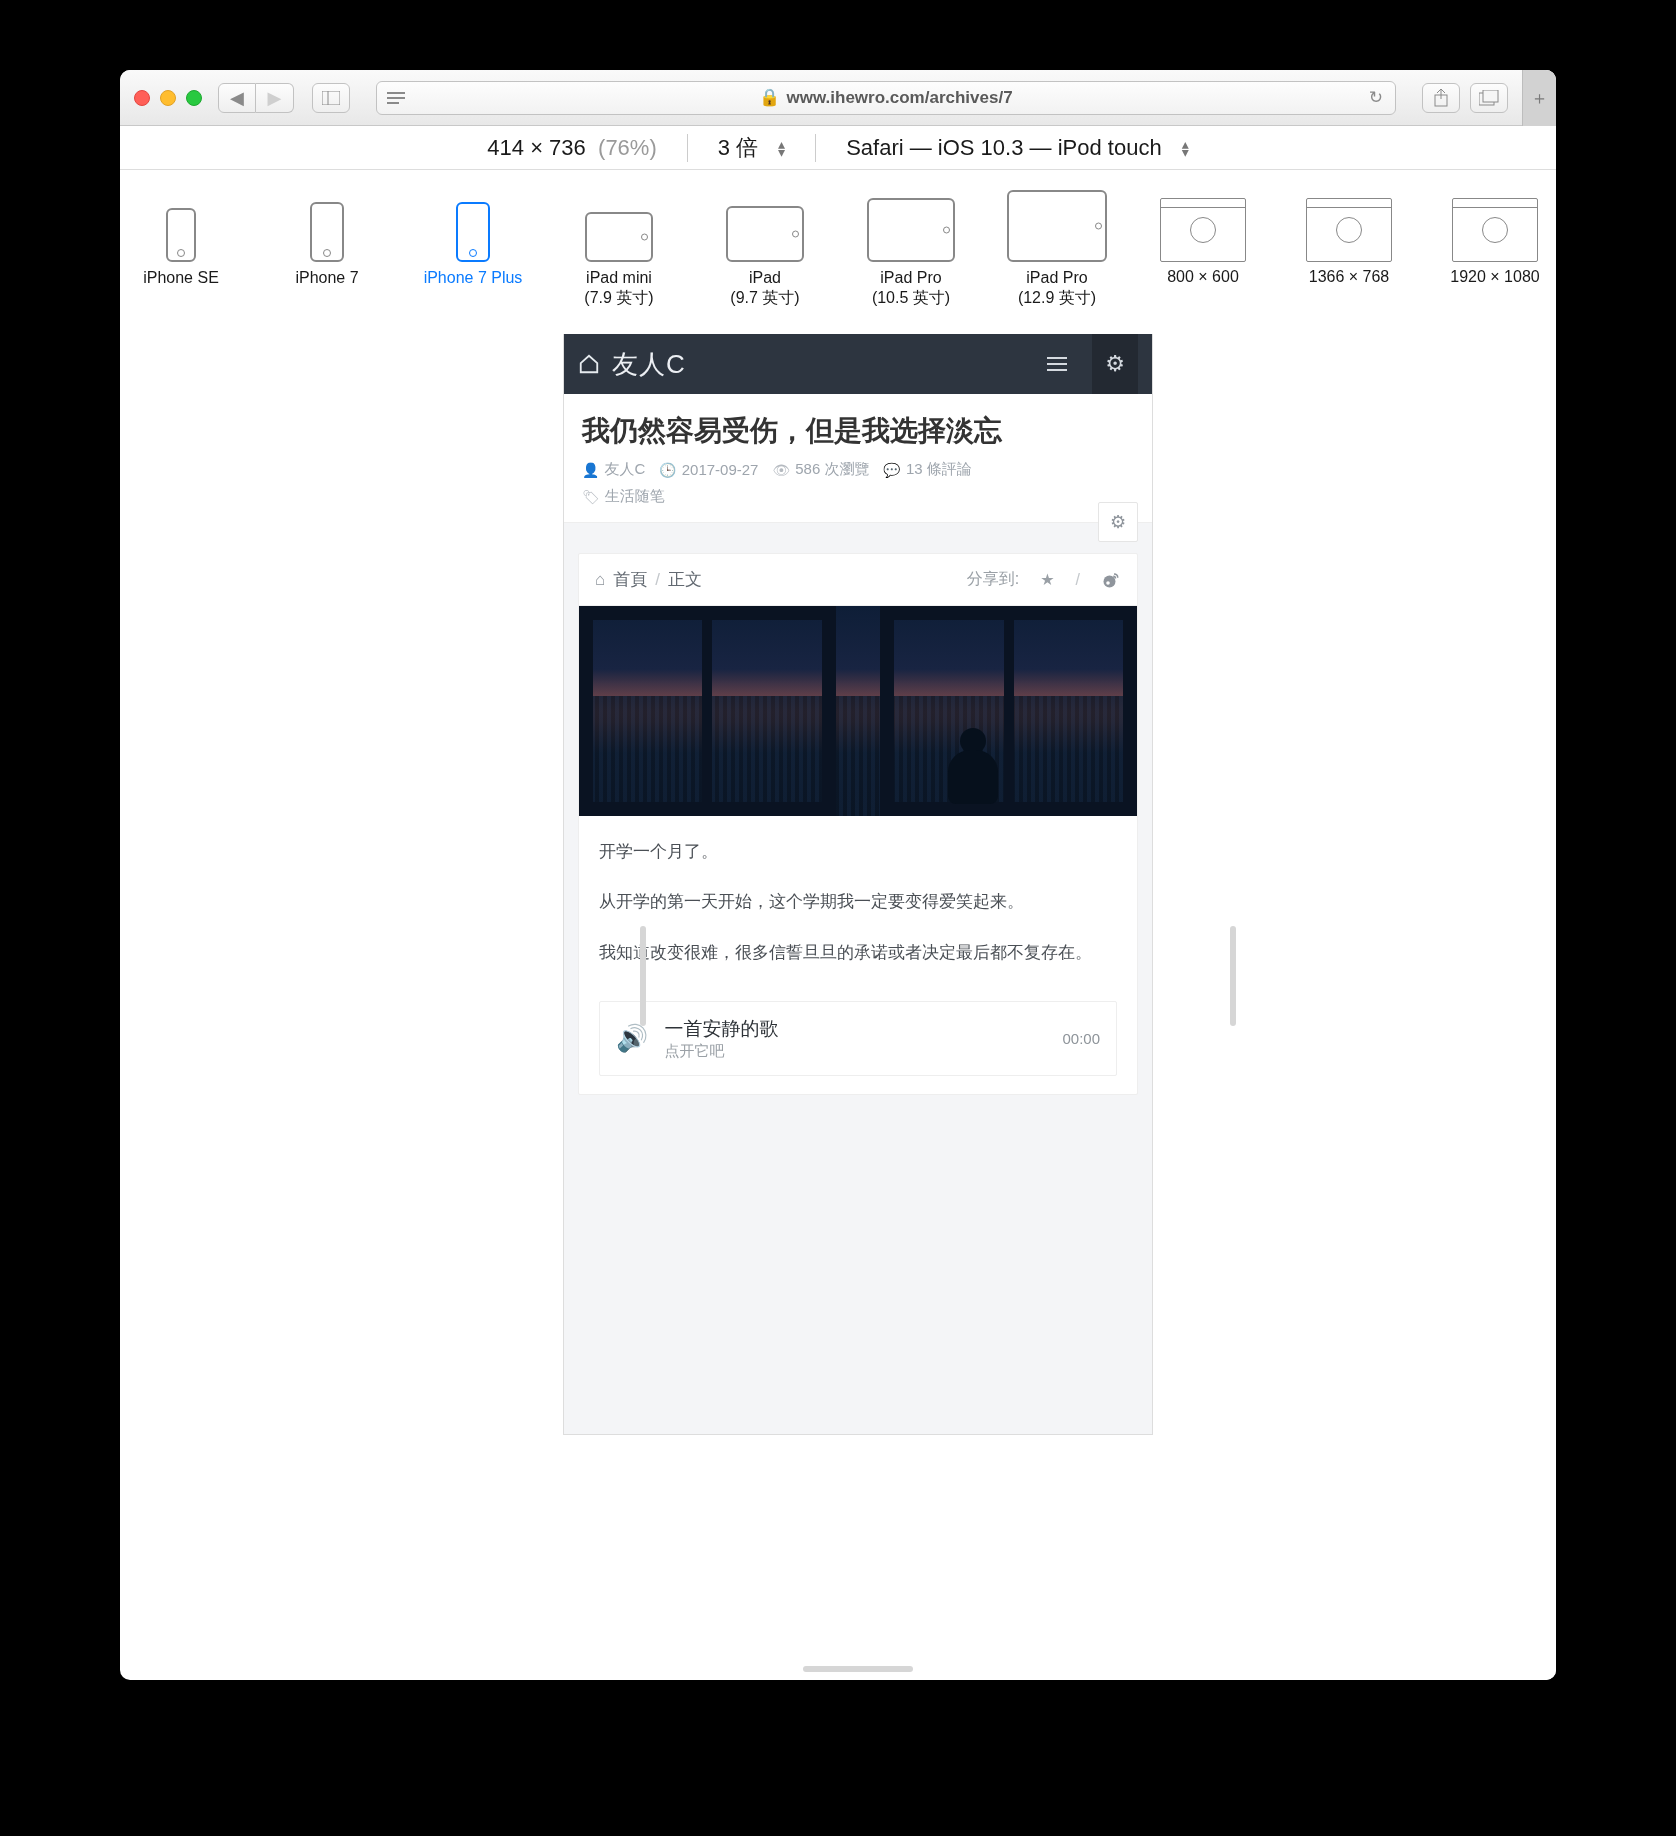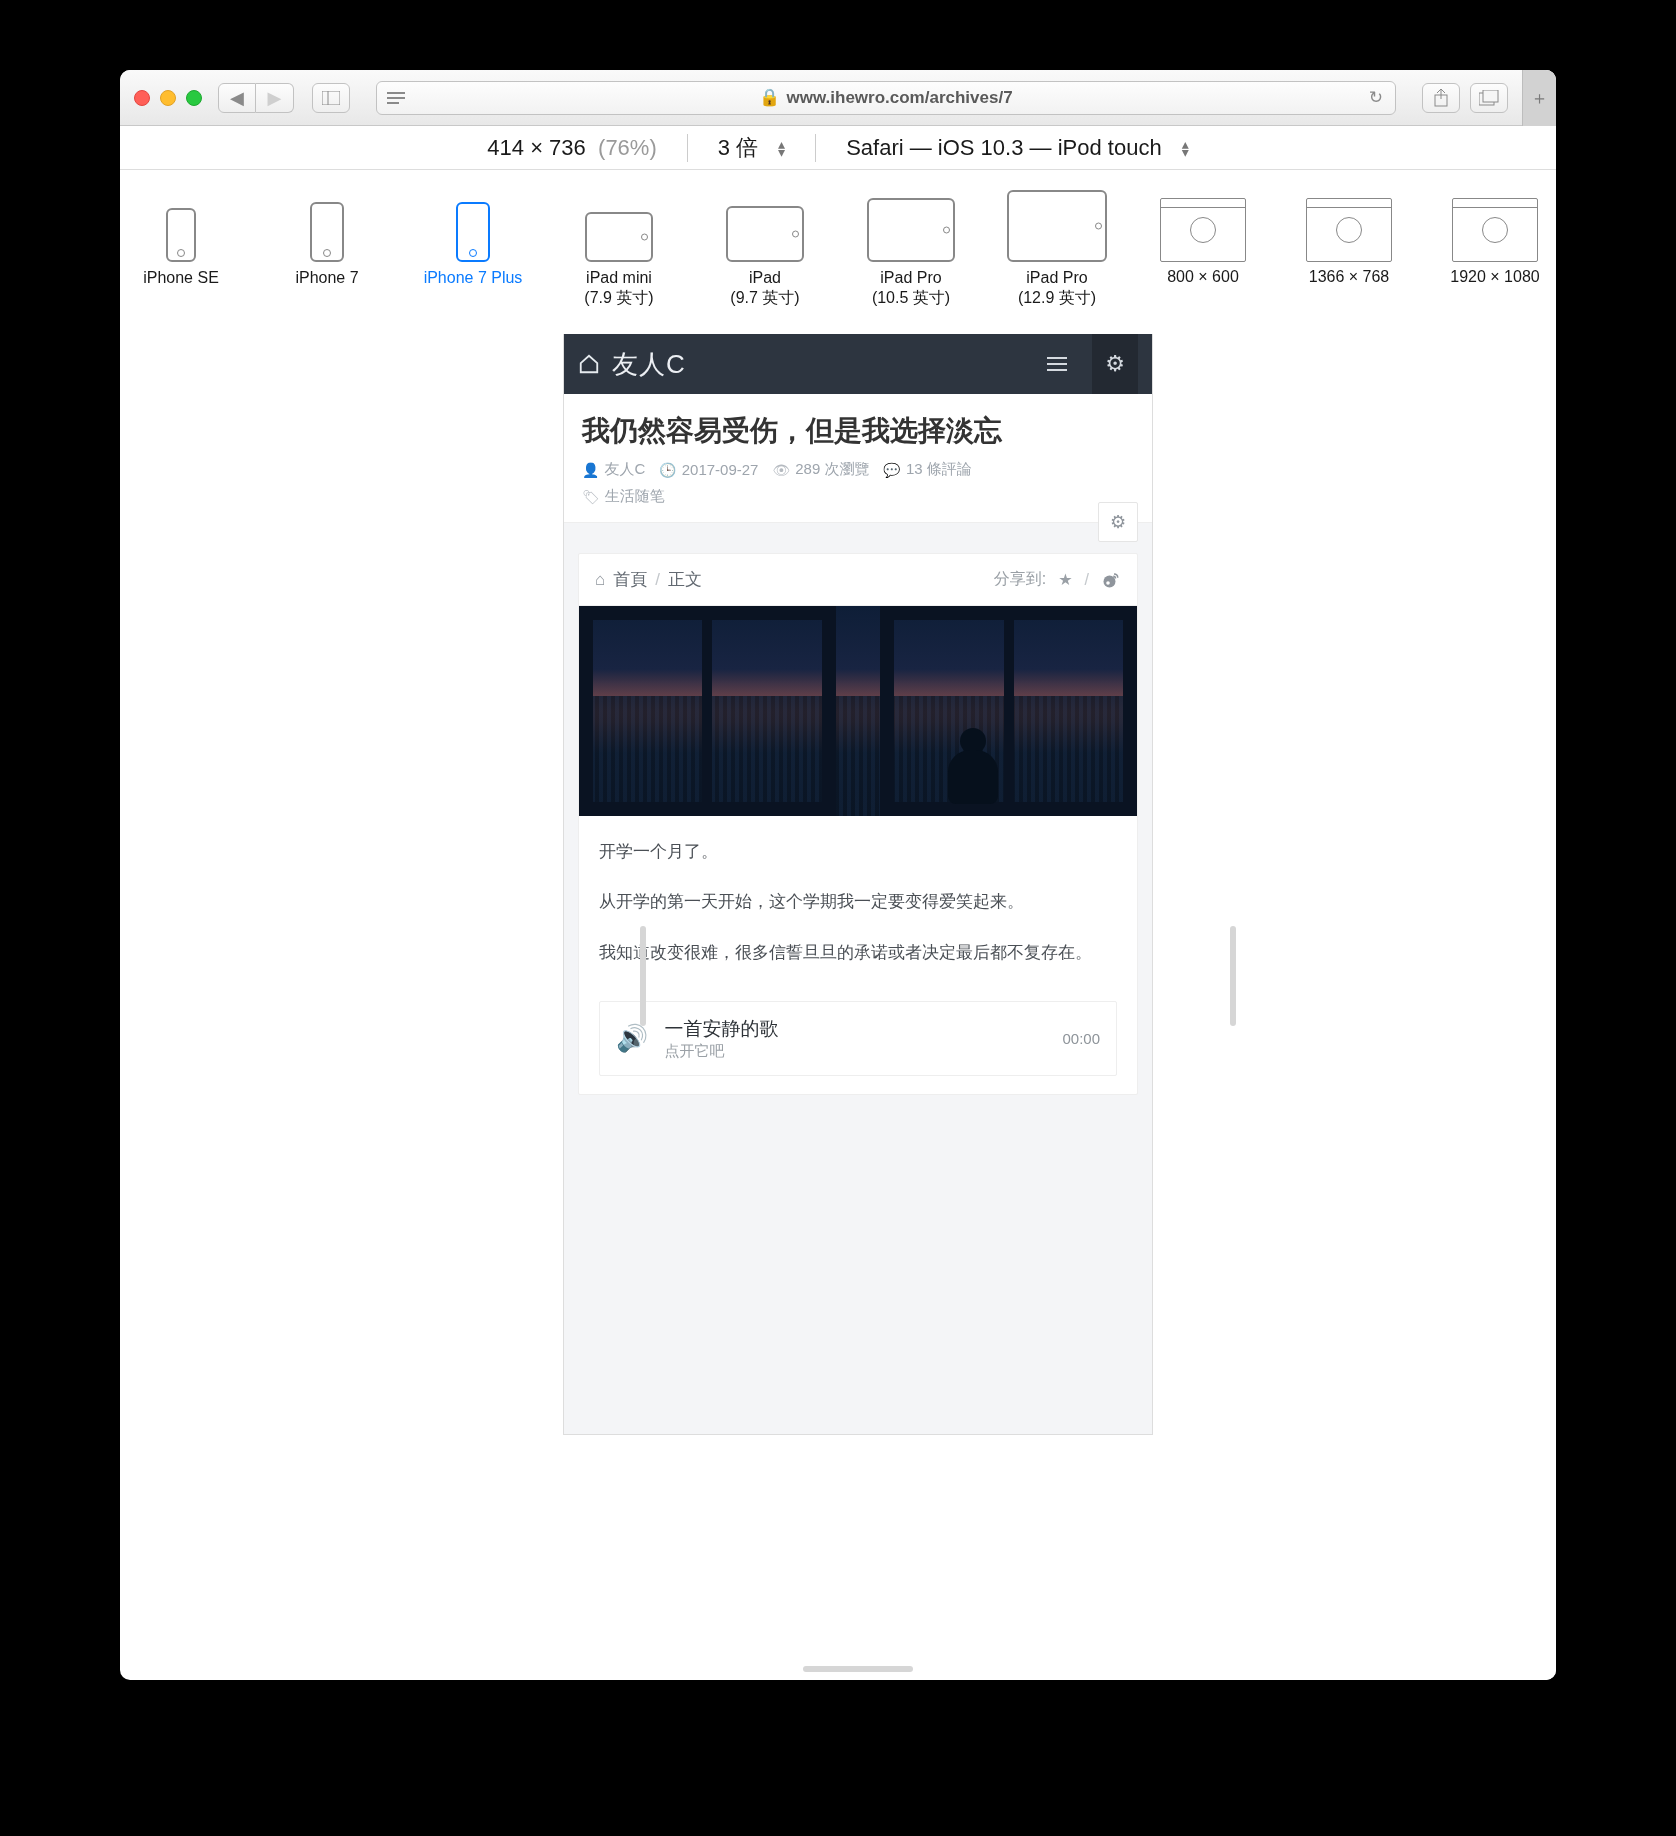--- a/index.html
+++ b/index.html
@@ -81,21 +81,21 @@
   .post-title { font-size: 28px; color:#333; font-weight:600; margin-bottom:10px; }
   .meta { color:#9ea5ad; font-size:15px; display:flex; flex-wrap:wrap; gap:14px; align-items:center; }
   .meta .m { display:flex; align-items:center; gap:5px; }
   .tagrow { color:#9ea5ad; font-size:15px; margin-top:8px; display:flex; gap:5px; align-items:center;}
   .gearbox { position:absolute; right:14px; bottom:-20px; width:40px; height:40px; background:#fff; border:1px solid #e5e5e5; display:flex; align-items:center; justify-content:center; color:#8f959c; font-size:18px; border-radius:2px;}
 
   .card { margin: 30px 14px 14px; background:#fff; border:1px solid #eee; border-radius:2px; }
   .crumb { display:flex; align-items:center; padding: 14px 16px; color:#636a72; font-size:17px; border-bottom:1px solid #f0f0f0; gap:8px;}
   .crumb .sep { color:#c4c8cc; }
   .crumb .sp { flex:1; }
-  .share { color:#9aa0a6; font-size:16px; display:flex; align-items:center; gap:12px; }
+  .share { color:#9aa0a6; font-size:16px; display:flex; align-items:center; gap:21px; }
 
   .hero { height: 210px; background: linear-gradient(180deg,#0e1e33 0%, #0e1e33 35%, #1b2a44 36%, #0b1626 100%); position:relative; overflow:hidden; }
   .sky { position:absolute; inset:0; background:
      linear-gradient(180deg, rgba(14,30,55,1) 0%, rgba(24,36,66,1) 30%, rgba(80,30,60,0) 55%),
      linear-gradient(180deg, rgba(255,120,90,.6) 50%, rgba(40,20,40,0) 70%);
   }
   .city { position:absolute; left:0; right:0; bottom:0; height:120px; background:
      repeating-linear-gradient(90deg, #0a1524 0 4px, #102036 4px 8px);
      opacity:.8;}
   .windowL,.windowR { position:absolute; top:0; bottom:0; width:46%; border: 14px solid #0a1322; }
@@ -301,21 +301,21 @@
           <span class="m">
                 <span class="micon">👤</span>
                 <span>友人C</span>
               </span>
           <span class="m">
                 <span class="micon">🕒</span>
                 <span>2017-09-27</span>
               </span>
           <span class="m">
                 <span class="micon">👁</span>
-                <span>289 次瀏覽</span>
+                <span>586 次瀏覽</span>
               </span>
           <span class="m">
                 <span class="micon">💬</span>
                 <span>13 條評論</span>
               </span>
         </div>
         <div class="tagrow">
               <span class="micon">🏷</span>
               <span>生活随笔</span>
             </div>

